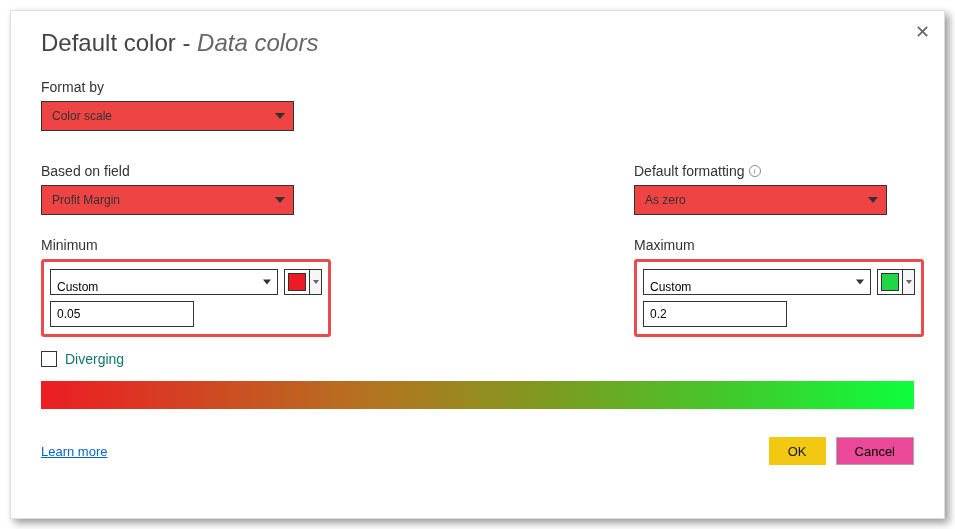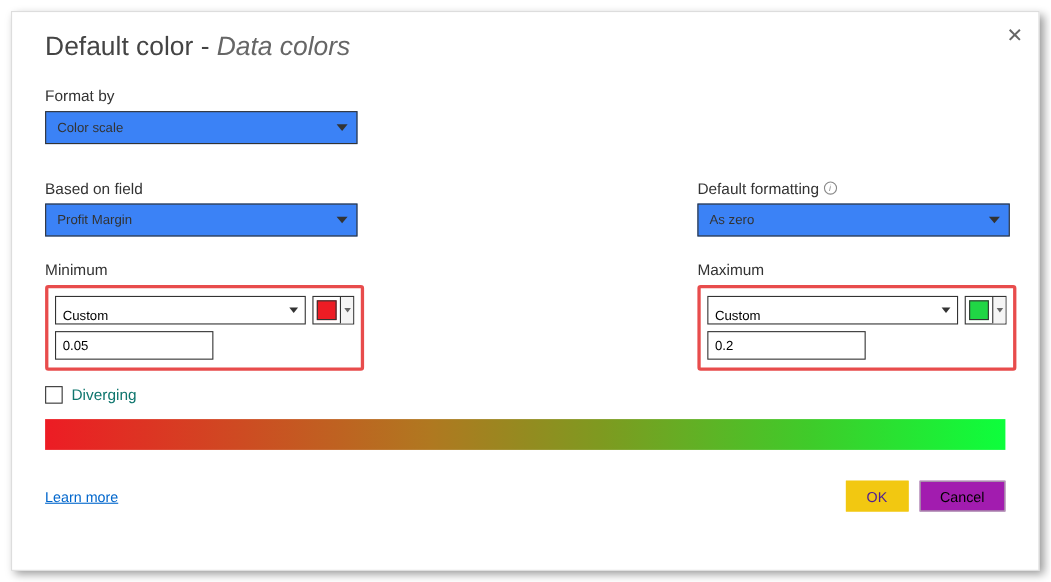--- a/index.html
+++ b/index.html
@@ -59,24 +59,24 @@
       border: 1px solid #888;
       border-radius: 50%;
       font-size: 8px;
       color: #888;
       align-items: center;
       justify-content: center;
       font-style: italic;
     }
     .select-box {
       position: relative;
-      width: 284px;
+      width: 253px;
       height: 30px;
       border: 1px solid #333;
-      background: #3b82f6;
+      background: #ef4444;
       padding: 0 28px 0 10px;
       font-size: 12px;
       color: #333;
       display: flex;
       align-items: center;
       cursor: pointer;
     }
     .select-box .caret {
       position: absolute;
       right: 8px;
@@ -197,29 +197,29 @@
     }
     .buttons {
       display: flex;
       gap: 10px;
     }
     .btn {
       height: 28px;
       padding: 0 18px;
       font-size: 13px;
       border: 1px solid #aaa;
-      background: #a21caf;
+      background: #ec4899;
       cursor: pointer;
       display: flex;
       align-items: center;
     }
     .btn.primary {
       background: #f2c811;
       border-color: #f2c811;
-      color: #4c1d95;
+      color: #0f172a;
     }
     .row-2col {
       display: flex;
       justify-content: space-between;
     }
     .row-2col .col-right-inner { width: 280px; }
   </style>
 </head>
 <body>
 

